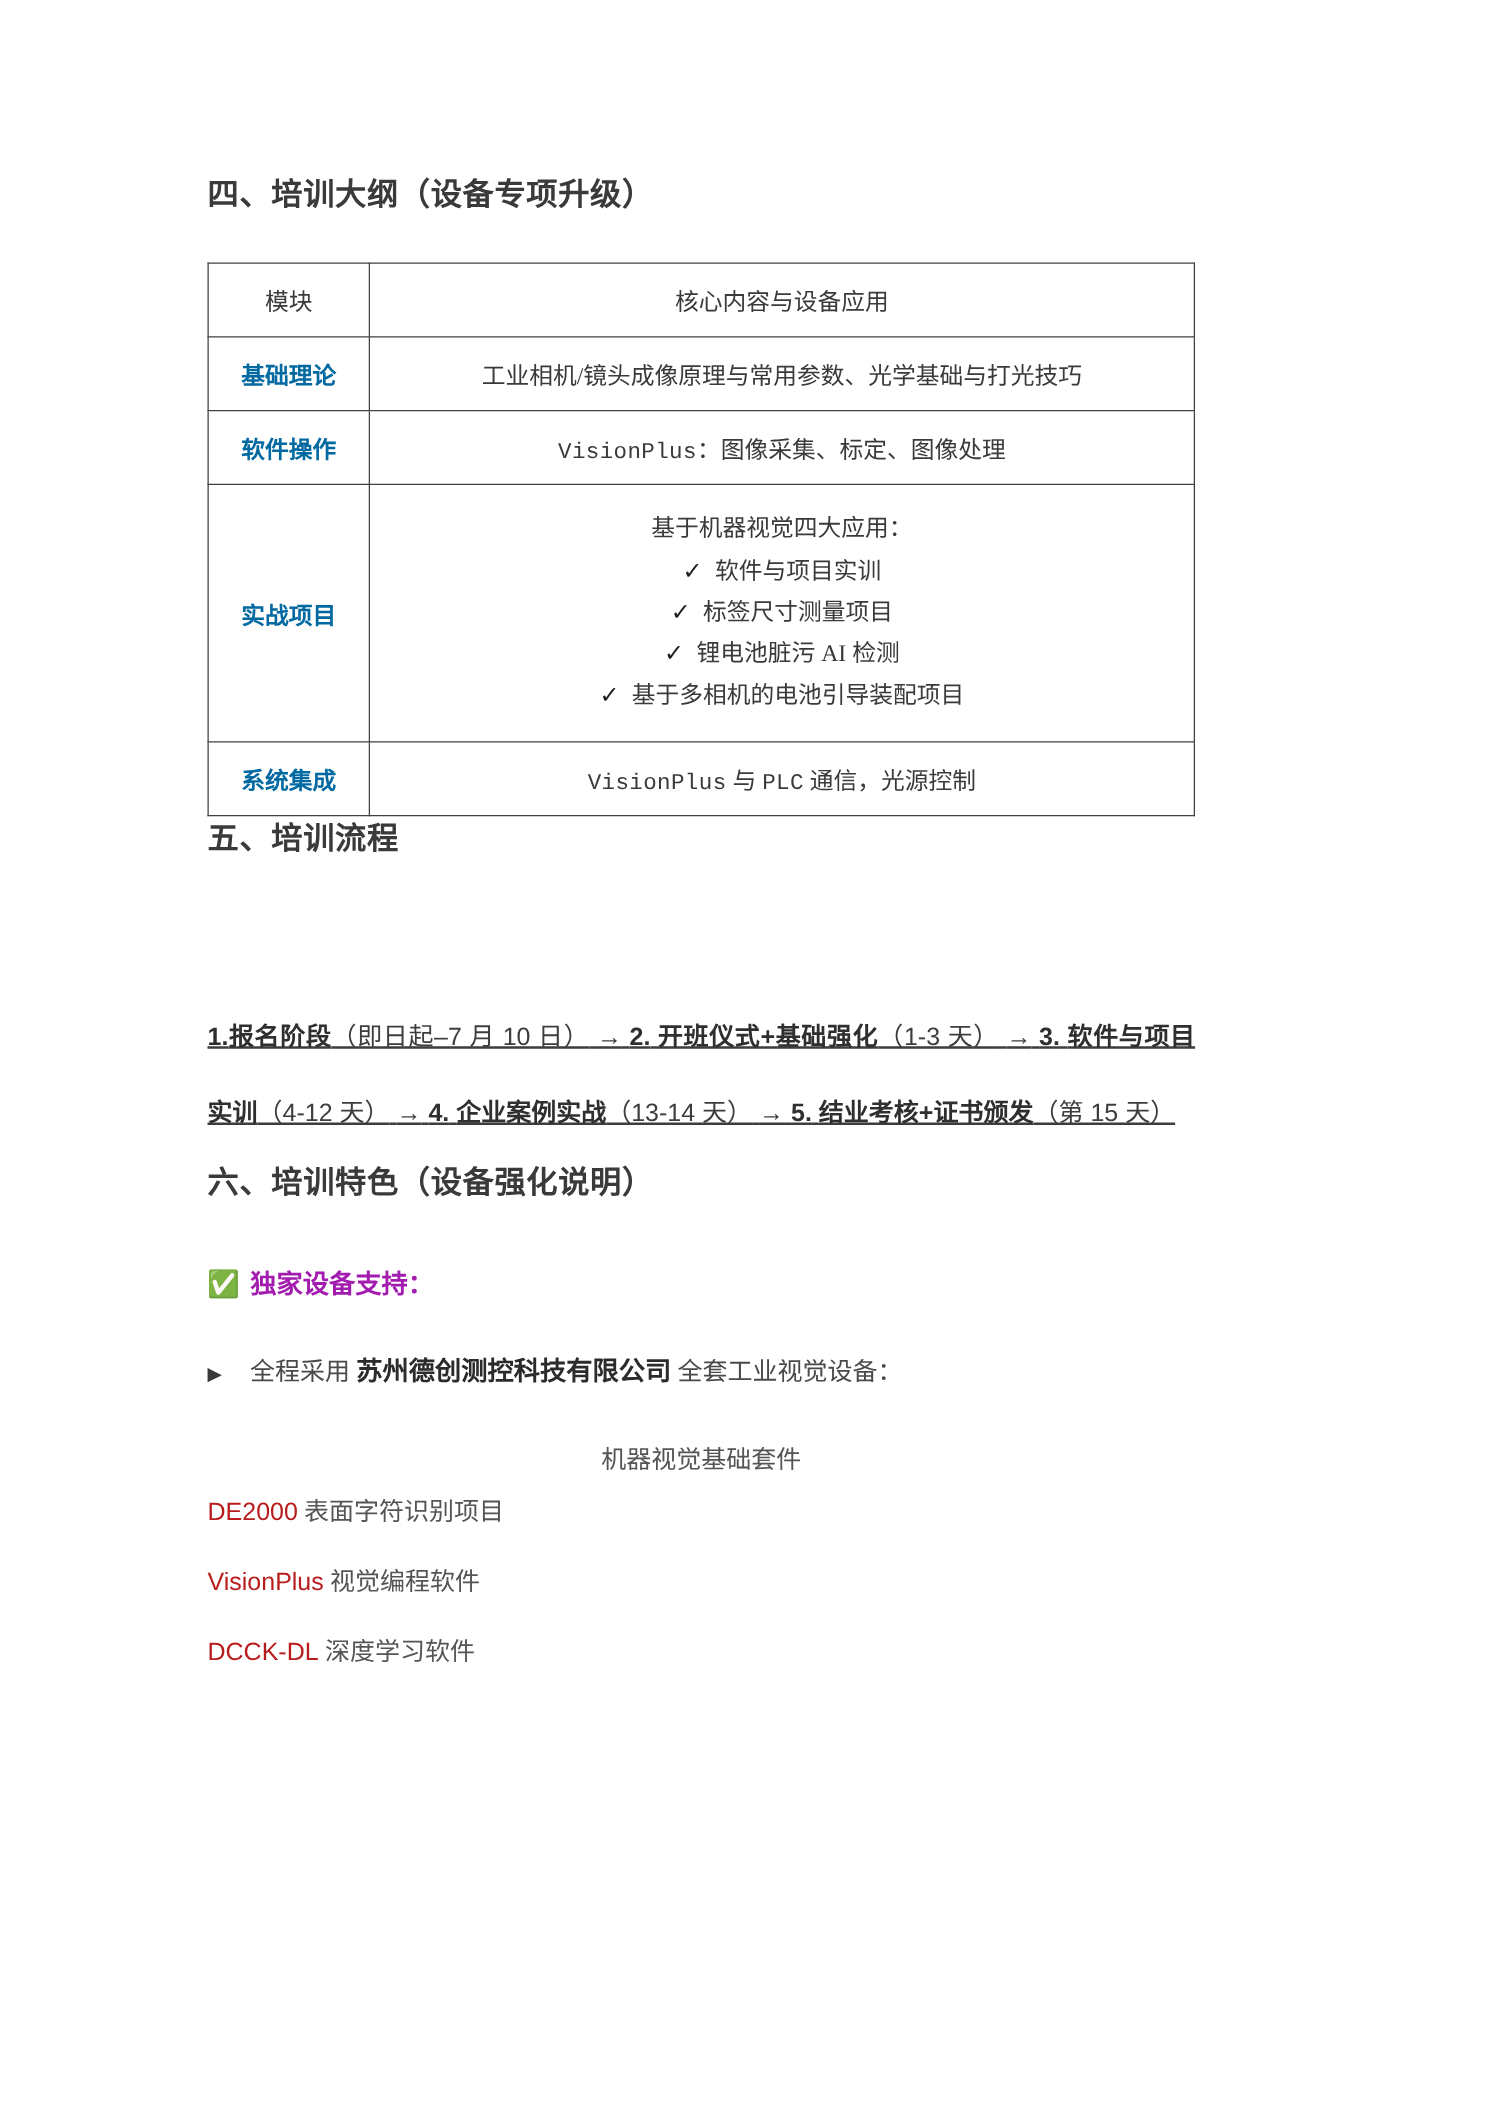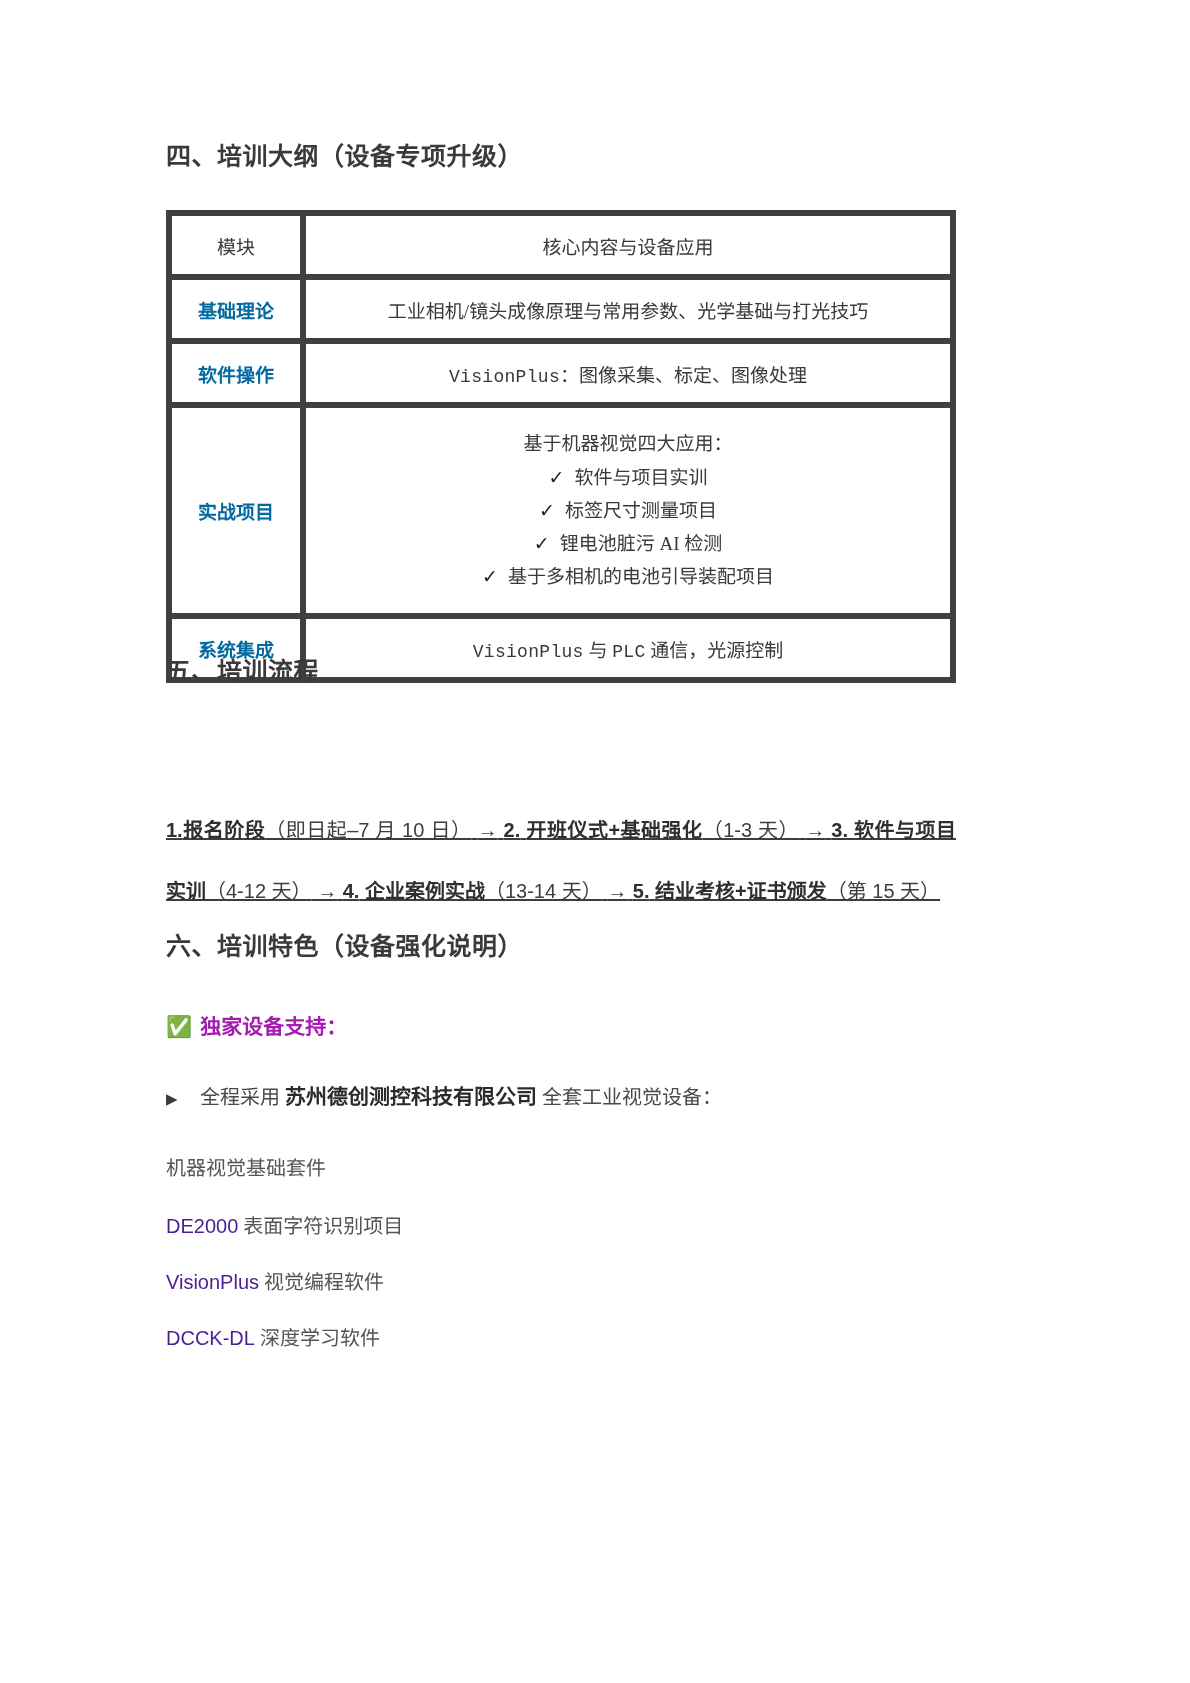--- a/index.html
+++ b/index.html
@@ -46,21 +46,21 @@
   
   .outline-table {
     position: absolute;
     top: 210px;
     left: 0;
     width: 790px;
     border-collapse: collapse;
     table-layout: fixed;
   }
   .outline-table td {
-    border: 6px solid #404040;
+    border: 1px solid #404040;
     padding: 0 10px;
     vertical-align: middle;
     color: #3a3a3a;
   }
   .outline-table td.col-module {
     width: 108px;
     text-align: center;
     font-size: 19px;
   }
   .outline-table td.col-content {
@@ -165,24 +165,24 @@
     padding: 0;
     list-style: none;
   }
   .equip-list li {
     font-size: 20px;
     color: #555555;
     line-height: 1.0;
     margin-bottom: 36px;
     white-space: nowrap;
   }
-  .equip-list li.tight { margin-bottom: 38px; }
+  .equip-list li.tight { margin-bottom: 22px; text-align: center; }
   .equip-list .model {
     font-family: "Liberation Sans", "DejaVu Sans", sans-serif;
-    color: #4c1d95;
+    color: #b91c1c;
   }
 </style>
 </head>
 <body>
 
 <div class="page">
   <div class="content">
 
     <h2 class="section-heading h-outline-4">四、培训大纲（设备专项升级）</h2>
 

